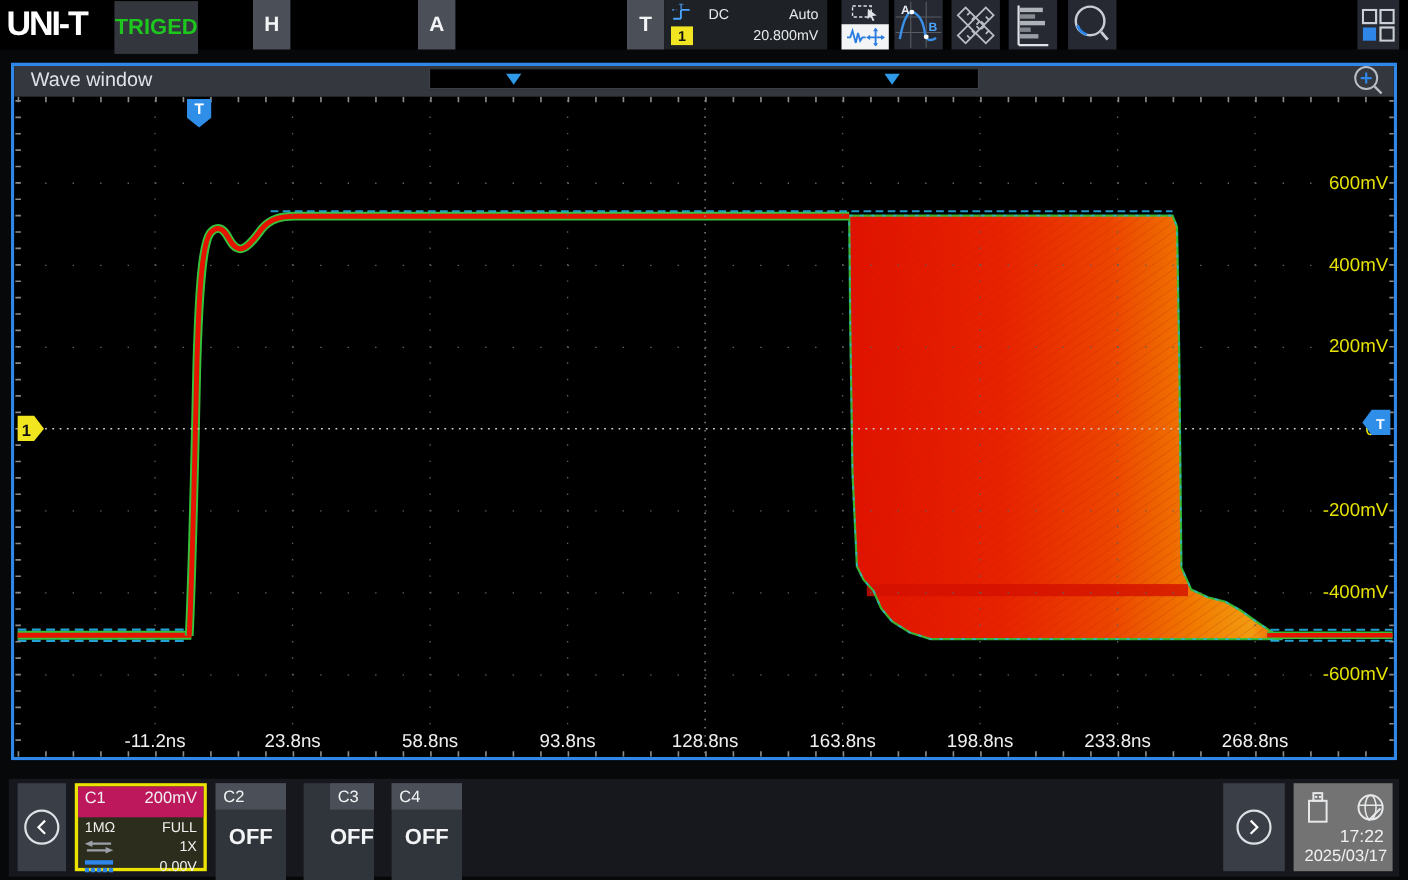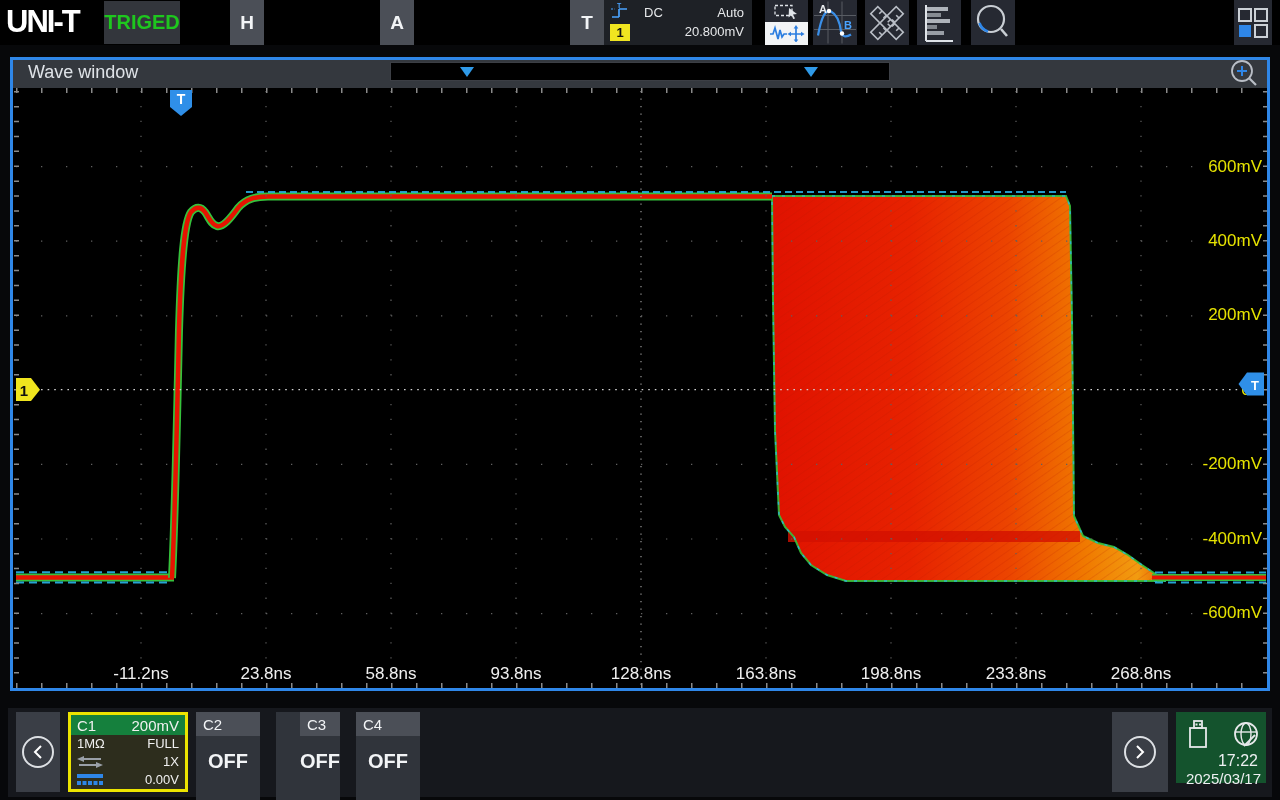--- a/index.html
+++ b/index.html
@@ -2,21 +2,21 @@
 <html><head>
 <meta charset="utf-8">
 <style>
   * { margin:0; padding:0; box-sizing:border-box; }
   body { width:1280px; height:800px; background:#07080a; overflow:hidden;
          font-family:"Liberation Sans","DejaVu Sans",sans-serif; position:relative; }
   .abs { position:absolute; }
   
   #topbar { left:0; top:0; width:1280px; height:45px; background:#000; }
   .logo { left:6px; top:4px; font-size:31px; font-weight:900; letter-spacing:-2px; color:#fff; }
-  .triged { left:104px; top:1px; width:76px; height:43px; background:#33363c; color:#1ec71e;
+  .triged { left:104px; top:1px; width:76px; height:48px; background:#33363c; color:#1ec71e;
             font-size:20px; font-weight:800; display:flex; align-items:center; justify-content:center; }
   .letterbox { width:34px; height:45px; background:#4b4f57; color:#f2f4f6; font-size:19px; font-weight:bold;
                display:flex; align-items:center; justify-content:center; }
   .infobox { height:45px; background:#1e2126; color:#e6e8ea; font-size:13px; }
   .inftxt { position:absolute; white-space:nowrap; }
   .toolbtn { width:44px; height:45px; background:#262932; display:flex; align-items:center; justify-content:center; }
   .badge1 { background:#f0e520; color:#111; font-size:13px; font-weight:bold; width:20px; height:17px;
             display:flex; align-items:center; justify-content:center; }
   
   #wavewin { left:10px; top:57px; width:1260px; height:634px; border:3px solid #2f87e8; background:#000; }
@@ -32,23 +32,23 @@
   
   #dock { left:8px; top:708px; width:1264px; height:89px; background:#16181d; }
   .navbtn { top:712px; height:80px; background:#3a3e46; display:flex; align-items:center; justify-content:center; }
   .navcirc { width:32px; height:32px; border:2px solid #dde0e4; border-radius:50%;
              display:flex; align-items:center; justify-content:center; }
   .chpanel { top:712px; width:64px; height:96px; background:#30343b; }
   .chhead { height:24px; background:#4b4f57; color:#f2f4f6; font-size:15px; padding:4px 0 0 7px; }
   .choff { color:#f2f4f6; font-size:20px; font-weight:bold; text-align:center; margin-top:14px; }
   #c1panel { left:68px; top:712px; width:120px; height:80px; background:#2d2d1d; border:3px solid #ece400; }
   .c1row { position:relative; height:18px; padding:0 6px; color:#f0f0f0; font-size:13px; line-height:18px; }
-  .c1head { background:#15803d; height:20px; line-height:21px; font-size:15px; }
+  .c1head { background:#be185d; height:28px; line-height:21px; font-size:15px; }
   .rt { position:absolute; right:6px; top:0; }
-  #statuspanel { left:1176px; top:712px; width:90px; height:71px; background:#14532d; color:#eef0f2; }
+  #statuspanel { left:1176px; top:712px; width:90px; height:80px; background:#737373; color:#eef0f2; }
   .sttime { text-align:right; padding-right:8px; font-size:16px; margin-top:4px; }
   .stdate { text-align:right; padding-right:5px; font-size:15px; }
 </style>
 </head>
 <body>
 
 <div id="topbar" class="abs">
   <div class="abs logo">UNI-T</div>
   <div class="abs triged">TRIGED</div>
 

